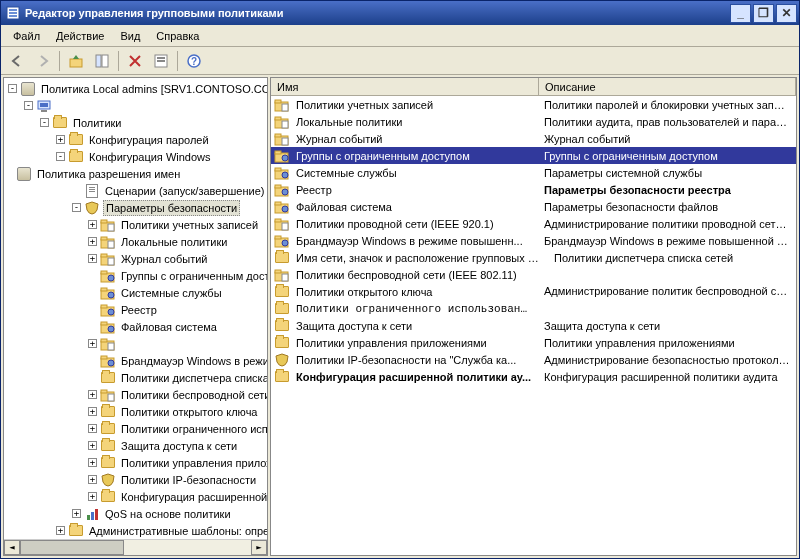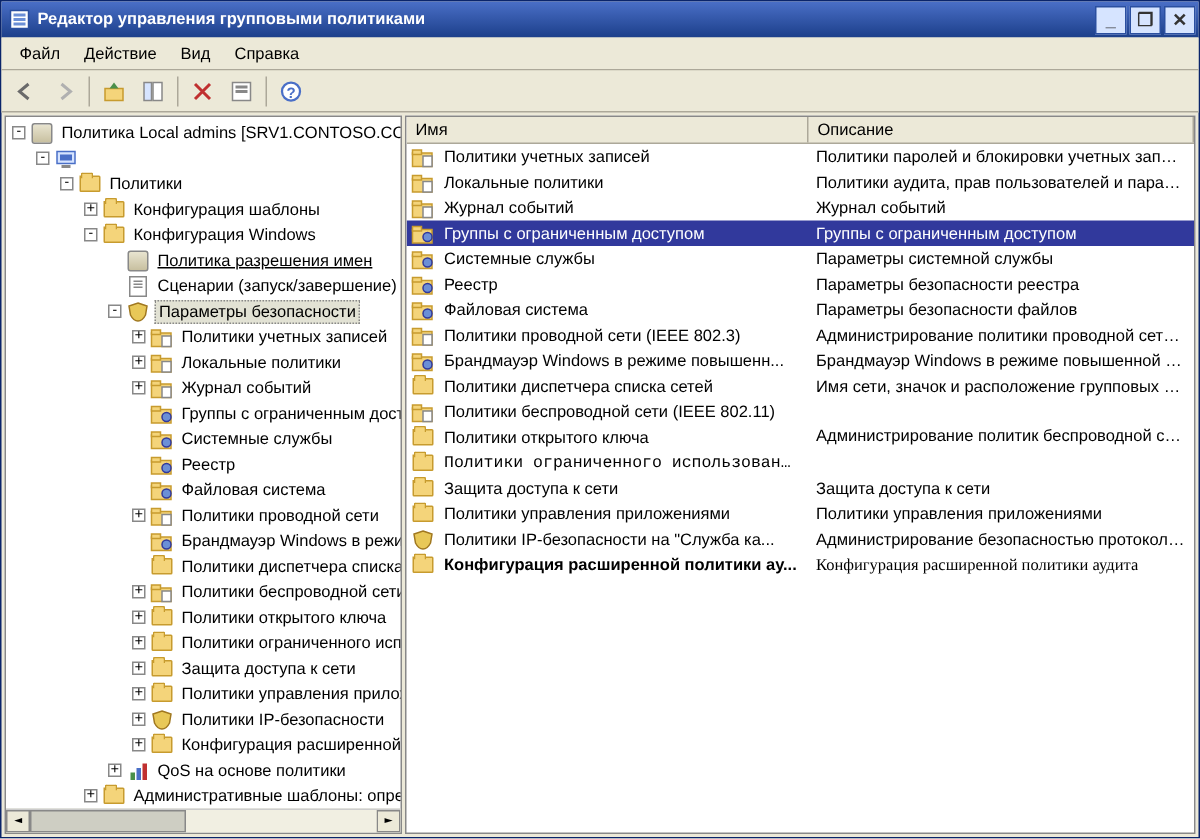--- a/index.html
+++ b/index.html
@@ -149,30 +149,30 @@
             <div class="ticon">
               <div class="folder"></div>
             </div>
             <span class="label">Политики</span>
           </div>
           <div class="tree-row" style="padding-left: 52px;">
             <div class="expander">+</div>
             <div class="ticon">
               <div class="folder"></div>
             </div>
-            <span class="label">Конфигурация шаблоны</span>
+            <span class="label">Конфигурация паролей</span>
           </div>
           <div class="tree-row" style="padding-left: 52px;">
             <div class="expander">-</div>
             <div class="ticon">
               <div class="folder"></div>
             </div>
             <span class="label">Конфигурация Windows</span>
           </div>
-          <div class="tree-row" style="padding-left: 68px; text-decoration: underline;">
+          <div class="tree-row" style="">
             <div class="noexp"></div>
             <div class="ticon">
               <div class="scroll-icon"></div>
             </div>
             <span class="label">Политика разрешения имен</span>
           </div>
           <div class="tree-row" style="padding-left: 68px;">
             <div class="noexp"></div>
             <div class="ticon">
               <div class="doc-icon"></div>
@@ -267,21 +267,20 @@
           </div>
           <div class="tree-row" style="padding-left: 84px;">
             <div class="expander">+</div>
             <div class="ticon">
               <svg width="16" height="14">
                 <rect x="1" y="4" width="13" height="9" fill="#f4d47a" stroke="#c79b2e"></rect>
                 <rect x="1" y="2" width="6" height="3" fill="#f4d47a" stroke="#c79b2e"></rect>
                 <rect x="8" y="6" width="6" height="7" fill="#fff" stroke="#888"></rect>
               </svg>
             </div>
-            <span class="label">Политики проводной сети</span>
           </div>
           <div class="tree-row" style="padding-left: 84px;">
             <div class="noexp"></div>
             <div class="ticon">
               <svg width="16" height="14">
                 <rect x="1" y="4" width="13" height="9" fill="#f4d47a" stroke="#c79b2e"></rect>
                 <rect x="1" y="2" width="6" height="3" fill="#f4d47a" stroke="#c79b2e"></rect>
                 <circle cx="11" cy="9" r="3" fill="#6b8fd6" stroke="#31399c"></circle>
               </svg>
             </div>
@@ -444,61 +443,61 @@
           </div>
           <div class="list-row">
             <div class="licon">
               <svg width="16" height="14">
                 <rect x="1" y="4" width="13" height="9" fill="#f4d47a" stroke="#c79b2e"></rect>
                 <rect x="1" y="2" width="6" height="3" fill="#f4d47a" stroke="#c79b2e"></rect>
                 <circle cx="11" cy="9" r="3" fill="#6b8fd6" stroke="#31399c"></circle>
               </svg>
             </div>
             <div class="cell" style="width: 248px;">Реестр</div>
-            <div class="cell" style="flex: 1 1 0%;">Параметры безопасности реестра</div>
+            <div class="cell" style="flex: 1 1 0%; font-weight: bold;">Параметры безопасности реестра</div>
           </div>
           <div class="list-row">
             <div class="licon">
               <svg width="16" height="14">
                 <rect x="1" y="4" width="13" height="9" fill="#f4d47a" stroke="#c79b2e"></rect>
                 <rect x="1" y="2" width="6" height="3" fill="#f4d47a" stroke="#c79b2e"></rect>
                 <circle cx="11" cy="9" r="3" fill="#6b8fd6" stroke="#31399c"></circle>
               </svg>
             </div>
             <div class="cell" style="width: 248px;">Файловая система</div>
             <div class="cell" style="flex: 1 1 0%;">Параметры безопасности файлов</div>
           </div>
           <div class="list-row">
             <div class="licon">
               <svg width="16" height="14">
                 <rect x="1" y="4" width="13" height="9" fill="#f4d47a" stroke="#c79b2e"></rect>
                 <rect x="1" y="2" width="6" height="3" fill="#f4d47a" stroke="#c79b2e"></rect>
                 <rect x="8" y="6" width="6" height="7" fill="#fff" stroke="#888"></rect>
               </svg>
             </div>
-            <div class="cell" style="width: 248px;">Политики проводной сети (IEEE 802.3)</div>
+            <div class="cell" style="width: 248px;">Политики проводной сети (IEEE 920.1)</div>
             <div class="cell" style="flex: 1 1 0%;">Администрирование политики проводной сети. ...</div>
           </div>
           <div class="list-row">
             <div class="licon">
               <svg width="16" height="14">
                 <rect x="1" y="4" width="13" height="9" fill="#f4d47a" stroke="#c79b2e"></rect>
                 <rect x="1" y="2" width="6" height="3" fill="#f4d47a" stroke="#c79b2e"></rect>
                 <circle cx="11" cy="9" r="3" fill="#6b8fd6" stroke="#31399c"></circle>
               </svg>
             </div>
             <div class="cell" style="width: 248px;">Брандмауэр Windows в режиме повышенн...</div>
             <div class="cell" style="flex: 1 1 0%;">Брандмауэр Windows в режиме повышенной без...</div>
           </div>
           <div class="list-row">
             <div class="licon">
               <div class="folder"></div>
             </div>
+            <div class="cell" style="flex: 1 1 0%;">Имя сети, значок и расположение групповых по...</div>
             <div class="cell" style="width: 248px;">Политики диспетчера списка сетей</div>
-            <div class="cell" style="flex: 1 1 0%;">Имя сети, значок и расположение групповых по...</div>
           </div>
           <div class="list-row">
             <div class="licon">
               <svg width="16" height="14">
                 <rect x="1" y="4" width="13" height="9" fill="#f4d47a" stroke="#c79b2e"></rect>
                 <rect x="1" y="2" width="6" height="3" fill="#f4d47a" stroke="#c79b2e"></rect>
                 <rect x="8" y="6" width="6" height="7" fill="#fff" stroke="#888"></rect>
               </svg>
             </div>
             <div class="cell" style="width: 248px;">Политики беспроводной сети (IEEE 802.11)</div>
@@ -539,19 +538,19 @@
               </svg>
             </div>
             <div class="cell" style="width: 248px;">Политики IP-безопасности на "Служба ка...</div>
             <div class="cell" style="flex: 1 1 0%;">Администрирование безопасностью протокола ...</div>
           </div>
           <div class="list-row">
             <div class="licon">
               <div class="folder"></div>
             </div>
             <div class="cell" style="width: 248px; font-weight: bold;">Конфигурация расширенной политики ау...</div>
-            <div class="cell" style="flex: 1 1 0%; font-family: Liberation Serif, serif;">Конфигурация расширенной политики аудита</div>
+            <div class="cell" style="flex: 1 1 0%;">Конфигурация расширенной политики аудита</div>
           </div>
         </div>
     </div>
   </div>
 
 </div>
 
 </body></html>

